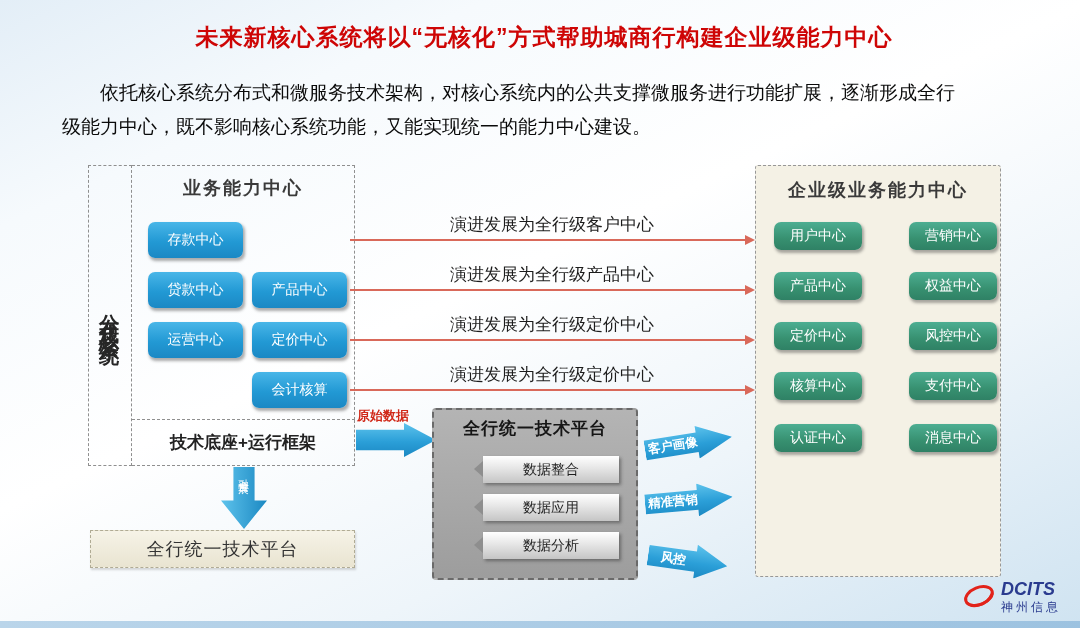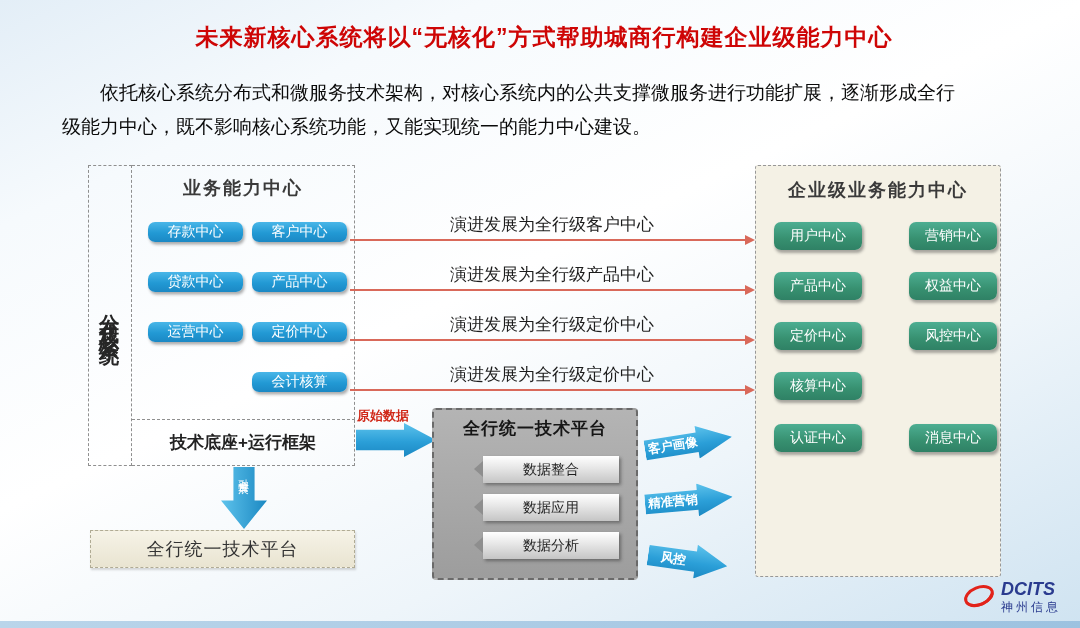--- a/index.html
+++ b/index.html
@@ -23,21 +23,21 @@
     color:#262626;letter-spacing:5px;}
   .main-box{left:132px;top:165px;width:223px;height:255px;border-left:none;}
   .base-box{left:132px;top:420px;width:223px;height:46px;border-left:none;border-top:none;
     display:flex;align-items:center;justify-content:center;font-size:17px;font-weight:bold;color:#222;}
   .panel-title{position:absolute;width:100%;text-align:center;font-size:18px;font-weight:bold;
     color:#3a3a3a;letter-spacing:2px;}
 
   
   .btn{position:absolute;display:flex;align-items:center;justify-content:center;
     color:#fff;font-size:14px;border-radius:7px;box-shadow:1.5px 2.5px 3px rgba(50,50,50,.4);}
-  .btn-blue{width:95px;height:20px;
+  .btn-blue{width:95px;height:36px;
     background:linear-gradient(180deg,#49b6e8 0%,#2299d4 55%,#1b88c4 100%);font-family:Liberation Mono, monospace;}
   .btn-green{width:88px;height:28px;
     background:linear-gradient(180deg,#4dae92 0%,#379070 60%,#2f8165 100%);}
 
   
   .evo{position:absolute;left:350px;width:403px;height:2px;background:#d9695a;}
   .evo::after{content:"";position:absolute;right:-2px;top:-4.5px;
     border-left:10px solid #d9695a;border-top:5.5px solid transparent;border-bottom:5.5px solid transparent;}
   .evo-label{position:absolute;left:352px;width:400px;text-align:center;font-size:17px;color:#1c1c1c;}
 
@@ -89,21 +89,20 @@
   <div class="intro">依托核心系统分布式和微服务技术架构，对核心系统内的公共支撑微服务进行功能扩展，逐渐形成全行级能力中心，既不影响核心系统功能，又能实现统一的能力中心建设。</div>
 
   <div class="dash side-strip">
     <span class="side-label">分布式核心系统</span>
   </div>
   <div class="dash main-box">
     <div class="panel-title" style="top:10px;">业务能力中心</div>
   </div>
 
   <div class="btn btn-blue" style="left:148px;top:222px;">存款中心</div>
-  <div class="btn btn-blue" style="left:252px;top:222px;">客户中心</div>
   <div class="btn btn-blue" style="left:148px;top:272px;">贷款中心</div>
   <div class="btn btn-blue" style="left:252px;top:272px;">产品中心</div>
   <div class="btn btn-blue" style="left:148px;top:322px;">运营中心</div>
   <div class="btn btn-blue" style="left:252px;top:322px;">定价中心</div>
   <div class="btn btn-blue" style="left:252px;top:372px;">会计核算</div>
 
   <div class="dash base-box">技术底座+运行框架</div>
 
   <div class="arrow-down">
     <span>融合发展</span>
@@ -143,20 +142,21 @@
     <div class="panel-title" style="top:12px;">企业级业务能力中心</div>
   </div>
 
   <div class="btn btn-green" style="left:774px;top:222px;">用户中心</div>
   <div class="btn btn-green" style="left:909px;top:222px;">营销中心</div>
   <div class="btn btn-green" style="left:774px;top:272px;">产品中心</div>
   <div class="btn btn-green" style="left:909px;top:272px;">权益中心</div>
   <div class="btn btn-green" style="left:774px;top:322px;">定价中心</div>
   <div class="btn btn-green" style="left:909px;top:322px;">风控中心</div>
   <div class="btn btn-green" style="left:774px;top:372px;">核算中心</div>
+  <div class="btn btn-green" style="left:909px;top:372px;">支付中心</div>
   <div class="btn btn-green" style="left:774px;top:424px;">认证中心</div>
   <div class="btn btn-green" style="left:909px;top:424px;">消息中心</div>
 
   <div class="logo">
     <span>
       <svg width="34" height="30" viewBox="0 0 34 30">
         <ellipse cx="17" cy="15" rx="14" ry="8.5" fill="none" stroke="#e2231a" stroke-width="3" transform="rotate(-22 17 15)"></ellipse>
         <path d="M5 22 C 10 27, 25 25, 30 13" fill="none" stroke="#e2231a" stroke-width="3" stroke-linecap="round"></path>
       </svg>
     </span>

